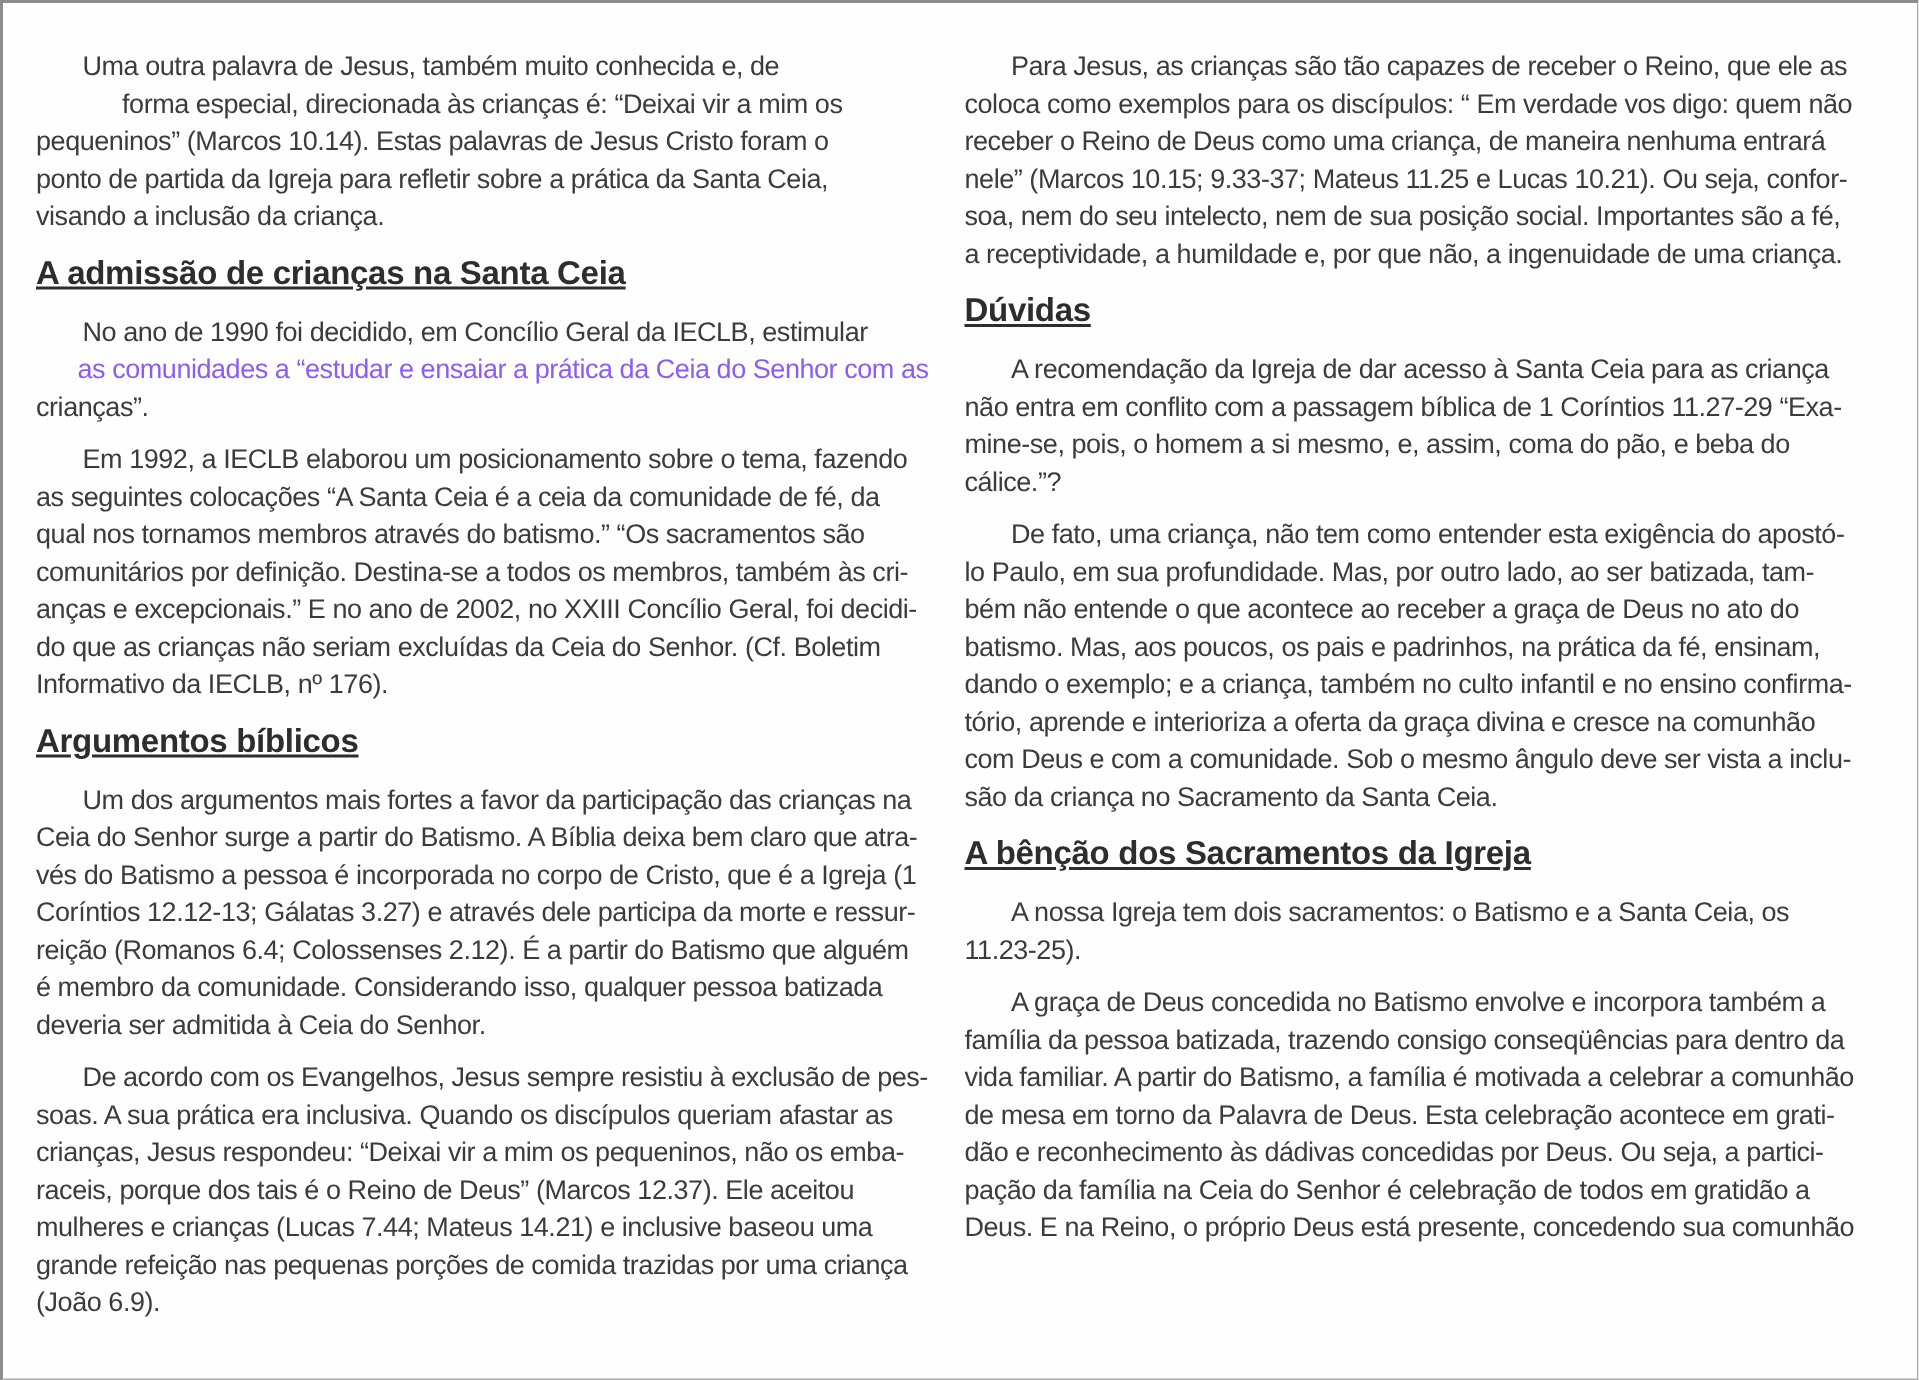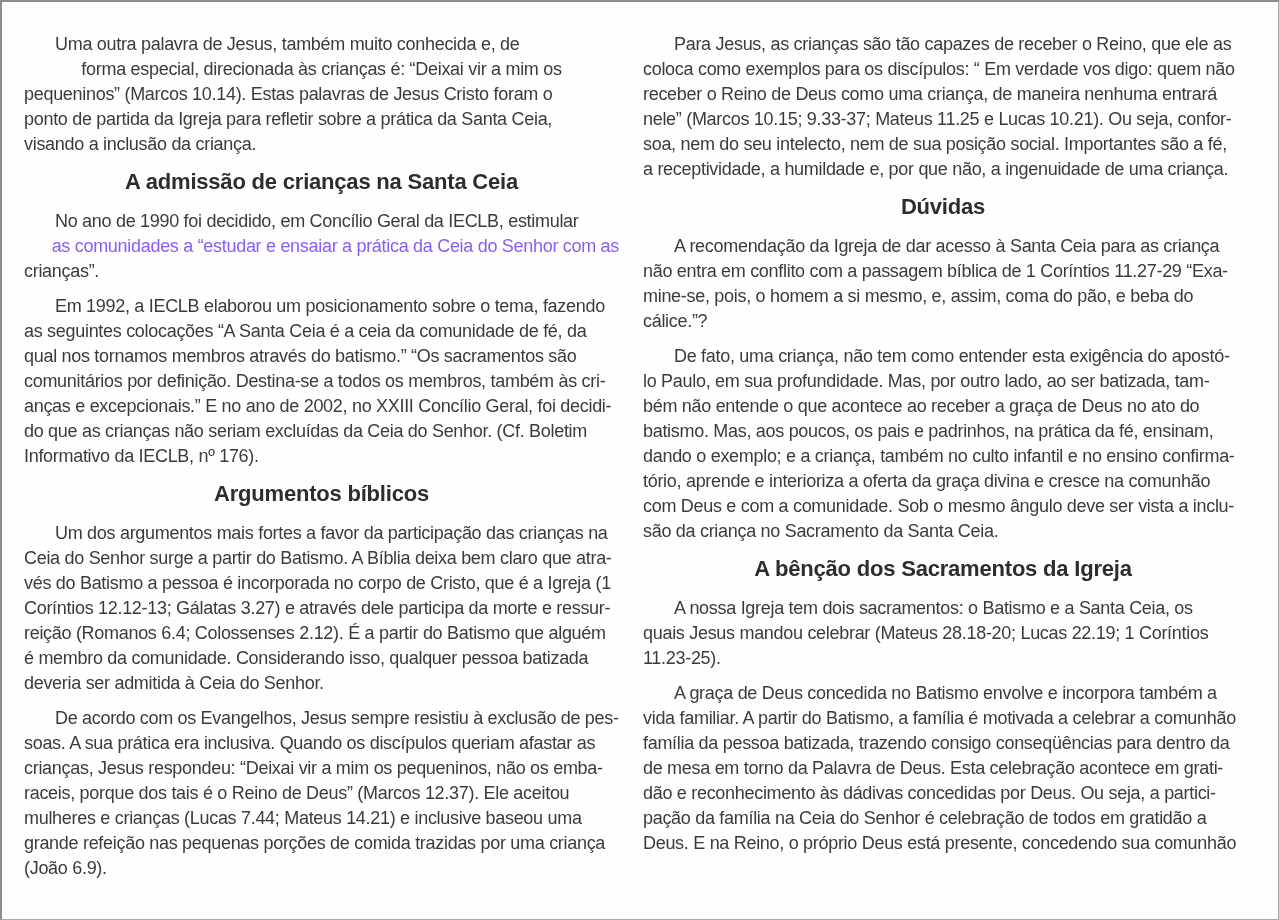--- a/index.html
+++ b/index.html
@@ -44,23 +44,24 @@
     letter-spacing: -0.3px;
     color: #3b3b3b;
   }
   .line.first { text-indent: 31px; }
 
   .heading {
     margin: 8px 0 12px 0;
     font-size: 22px;
     line-height: 30px;
     font-weight: bold;
-    text-align: center;
+    text-align: left;
     color: #2d2d2d;
     letter-spacing: -0.2px;
+    text-decoration: underline;
   }
 </style>
 </head>
 <body>
 
 <div class="page" style="background: rgb(254, 254, 254);">
   <div class="columns">
     <div class="column left">
         <div class="para">
           <div class="line first" style="word-spacing: 0px; color: rgb(59, 59, 59);">Uma outra palavra de Jesus, também muito conhecida e, de</div>
@@ -126,27 +127,26 @@
           <div class="line" style="word-spacing: 0px; color: rgb(59, 59, 59);">bém não entende o que acontece ao receber a graça de Deus no ato do</div>
           <div class="line" style="word-spacing: 0px; color: rgb(59, 59, 59);">batismo. Mas, aos poucos, os pais e padrinhos, na prática da fé, ensinam,</div>
           <div class="line" style="word-spacing: 0px; color: rgb(59, 59, 59);">dando o exemplo; e a criança, também no culto infantil e no ensino confirma-</div>
           <div class="line" style="word-spacing: 0px; color: rgb(59, 59, 59);">tório, aprende e interioriza a oferta da graça divina e cresce na comunhão</div>
           <div class="line" style="word-spacing: 0px; color: rgb(59, 59, 59);">com Deus e com a comunidade. Sob o mesmo ângulo deve ser vista a inclu-</div>
           <div class="line last" style="color: rgb(59, 59, 59);">são da criança no Sacramento da Santa Ceia.</div>
         </div>
         <h2 class="heading" style="color: rgb(45, 45, 45);">A bênção dos Sacramentos da Igreja</h2>
         <div class="para">
           <div class="line first" style="word-spacing: 0px; color: rgb(59, 59, 59);">A nossa Igreja tem dois sacramentos: o Batismo e a Santa Ceia, os</div>
-          <div class="line" style="word-spacing: 0px; color: rgb(59, 59, 59);">quais Jesus mandou celebrar (Mateus 28.18-20; Lucas 22.19; 1 Coríntios</div>
           <div class="line last" style="color: rgb(59, 59, 59);">11.23-25).</div>
         </div>
         <div class="para">
           <div class="line first" style="word-spacing: 0px; color: rgb(59, 59, 59);">A graça de Deus concedida no Batismo envolve e incorpora também a</div>
+          <div class="line" style="word-spacing: 0px; color: rgb(59, 59, 59);">família da pessoa batizada, trazendo consigo conseqüências para dentro da</div>
           <div class="line" style="word-spacing: 0px; color: rgb(59, 59, 59);">vida familiar. A partir do Batismo, a família é motivada a celebrar a comunhão</div>
-          <div class="line" style="word-spacing: 0px; color: rgb(59, 59, 59);">família da pessoa batizada, trazendo consigo conseqüências para dentro da</div>
           <div class="line" style="word-spacing: 0px; color: rgb(59, 59, 59);">de mesa em torno da Palavra de Deus. Esta celebração acontece em grati-</div>
           <div class="line" style="word-spacing: 0px; color: rgb(59, 59, 59);">dão e reconhecimento às dádivas concedidas por Deus. Ou seja, a partici-</div>
           <div class="line" style="word-spacing: 0px; color: rgb(59, 59, 59);">pação da família na Ceia do Senhor é celebração de todos em gratidão a</div>
           <div class="line" style="word-spacing: 0px; color: rgb(59, 59, 59);">Deus. E na Reino, o próprio Deus está presente, concedendo sua comunhão</div>
         </div>
       </div>
   </div>
 </div>
 
 </body></html>

